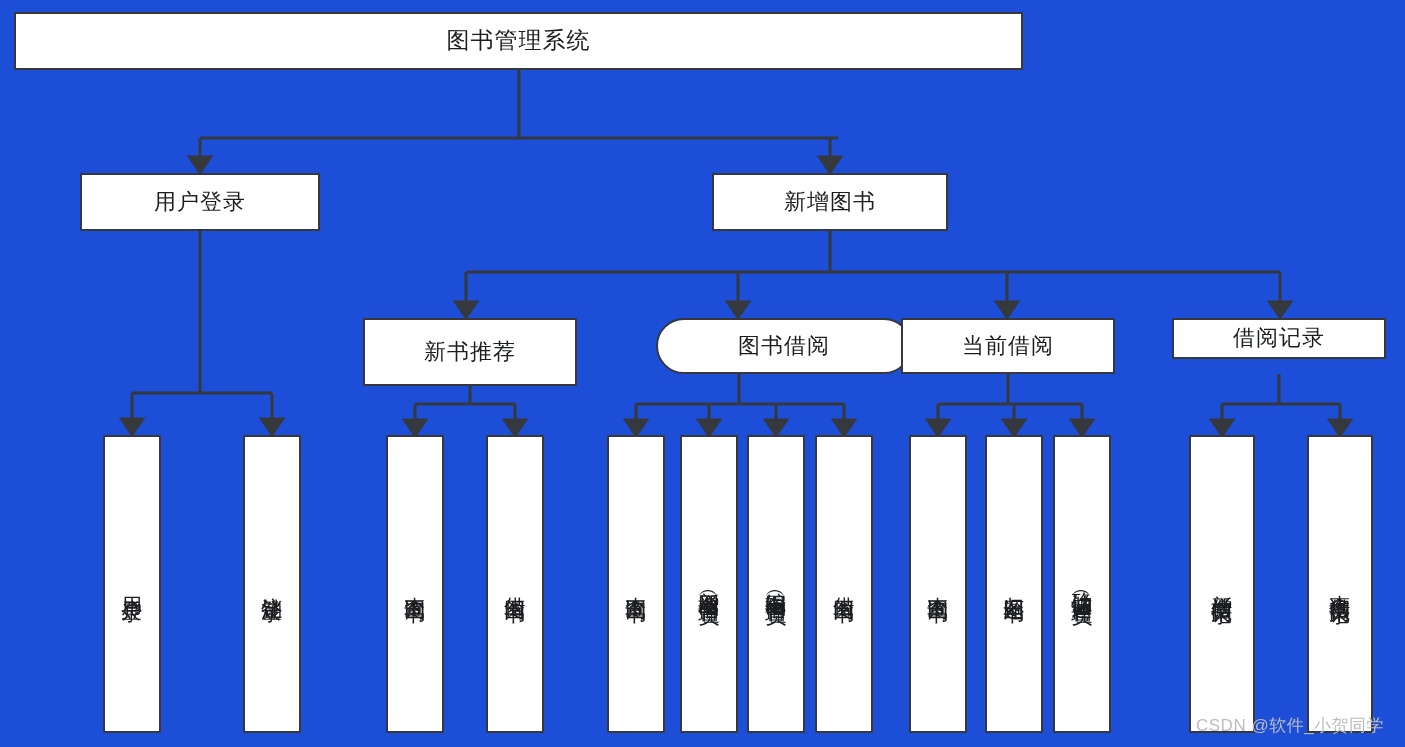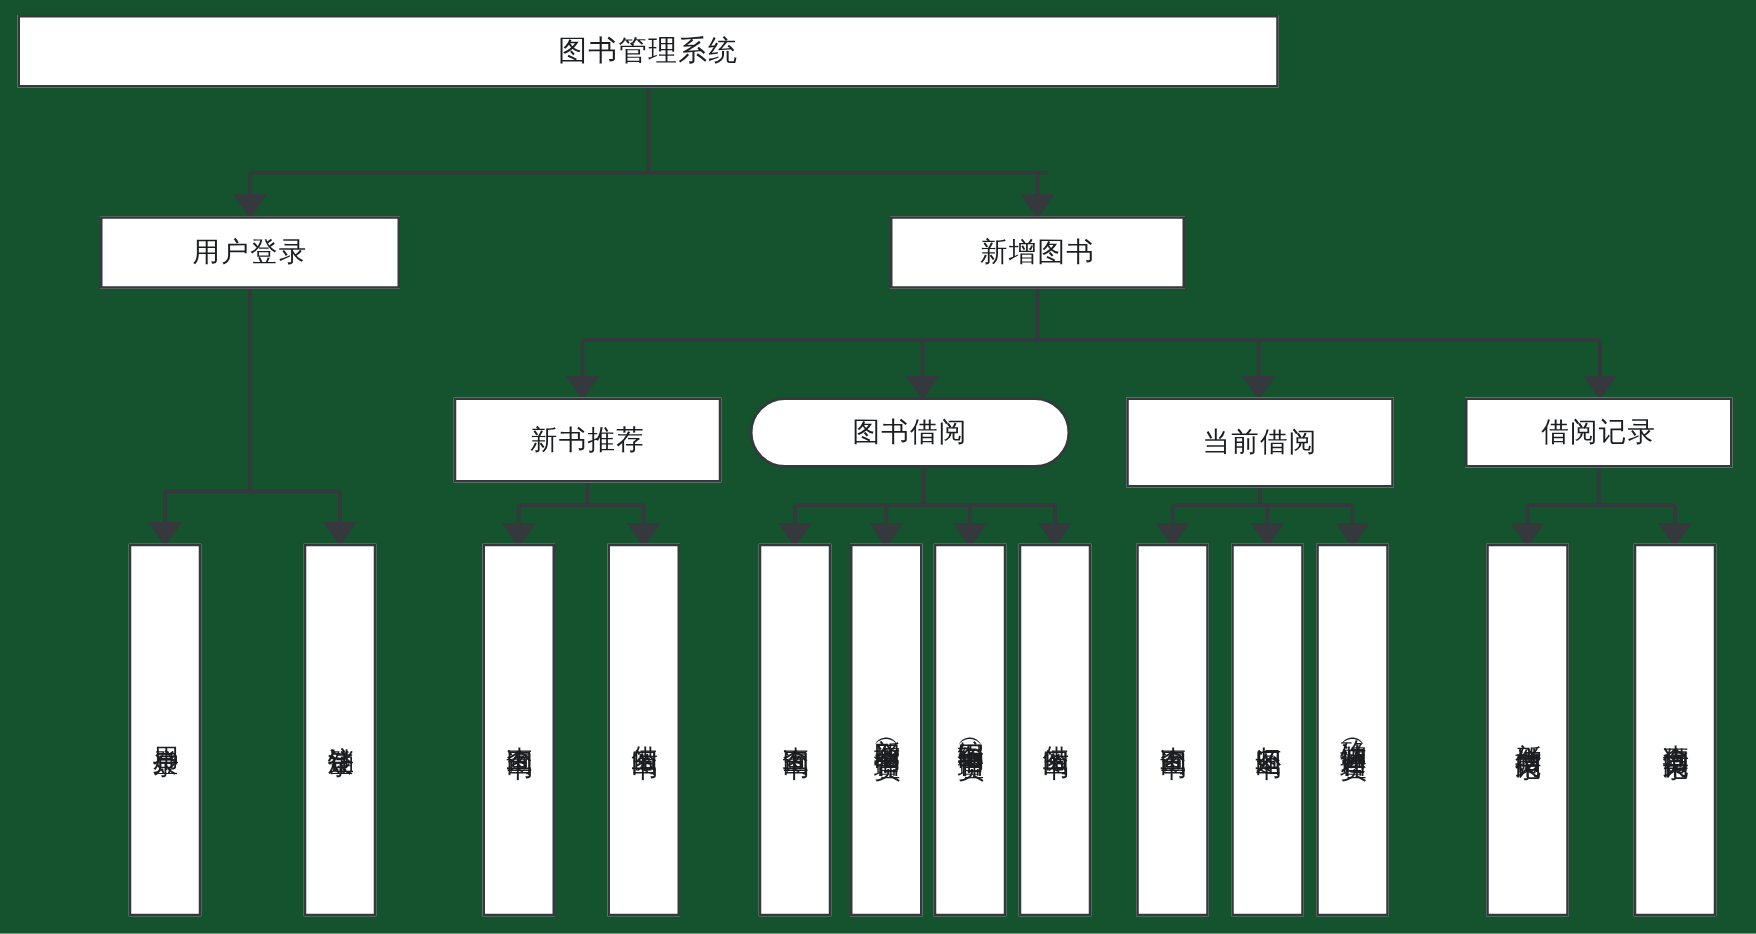--- a/index.html
+++ b/index.html
@@ -5,21 +5,21 @@
 <style>
   html,body{margin:0;padding:0;background:#ffffff;}
   body{
     font-family:"Liberation Sans","DejaVu Sans",sans-serif;
     -webkit-font-smoothing:antialiased;
   }
   #canvas{
     position:relative;
     width:1405px;
     height:747px;
-    background:#14532d;
+    background:#1d4ed8;
     overflow:hidden;
   }
   svg#wires{
     position:absolute;
     left:0; top:0;
     width:1405px;
     height:747px;
     pointer-events:none;
   }
   .node{
@@ -129,27 +129,27 @@
   <div class="node horiz" id="l2-0" style="left: 80px; top: 173px; width: 240px; height: 58px;">
     <span class="htext">用户登录</span>
   </div>
   <div class="node horiz" id="l2-1" style="left: 712px; top: 173px; width: 236px; height: 58px;">
     <span class="htext">新增图书</span>
   </div>
 
   <div class="node horiz" id="l3-0" style="left: 363px; top: 318px; width: 214px; height: 68px;">
     <span class="htext">新书推荐</span>
   </div>
-  <div class="node horiz" id="l3-1" style="left: 600px; top: 318px; width: 256px; height: 56px; border-radius: 28px;">
+  <div class="node horiz" id="l3-1" style="left: 656px; top: 318px; width: 256px; height: 56px; border-radius: 28px;">
     <span class="htext">图书借阅</span>
   </div>
-  <div class="node horiz" id="l3-2" style="left: 901px; top: 318px; width: 214px; height: 72px; text-align: center;">
+  <div class="node horiz" id="l3-2" style="left: 901px; top: 318px; width: 214px; height: 56px; text-align: center;">
     <span class="htext">当前借阅</span>
   </div>
-  <div class="node horiz" id="l3-3" style="left: 1172px; top: 318px; width: 214px; height: 56px;">
+  <div class="node horiz" id="l3-3" style="left: 1172px; top: 318px; width: 214px; height: 41px;">
     <span class="htext">借阅记录</span>
   </div>
 
   <div class="node leaf" id="lf-0" style="left: 103px; top: 435px; width: 58px; height: 298px;">
     <span class="vtext">用户登录</span>
   </div>
   <div class="node leaf" id="lf-1" style="left: 243px; top: 435px; width: 58px; height: 298px;">
     <span class="vtext">注销登录</span>
   </div>
   <div class="node leaf" id="lf-2" style="left: 386px; top: 435px; width: 58px; height: 298px;">
@@ -179,14 +179,15 @@
   <div class="node leaf" id="lf-10" style="left: 1053px; top: 435px; width: 58px; height: 298px;">
     <span class="vtext">确认归还（管理员）</span>
   </div>
   <div class="node leaf" id="lf-11" style="left: 1189px; top: 435px; width: 66px; height: 298px;">
     <span class="vtext">新增借阅记录</span>
   </div>
   <div class="node leaf" id="lf-12" style="left: 1307px; top: 435px; width: 66px; height: 298px;">
     <span class="vtext">查询借阅记录</span>
   </div>
 
+  <div class="watermark" id="wm" style="left: 1196px; top: 714px;">CSDN @软件_小贺同学</div>
 
 </div>
 
 </body></html>

